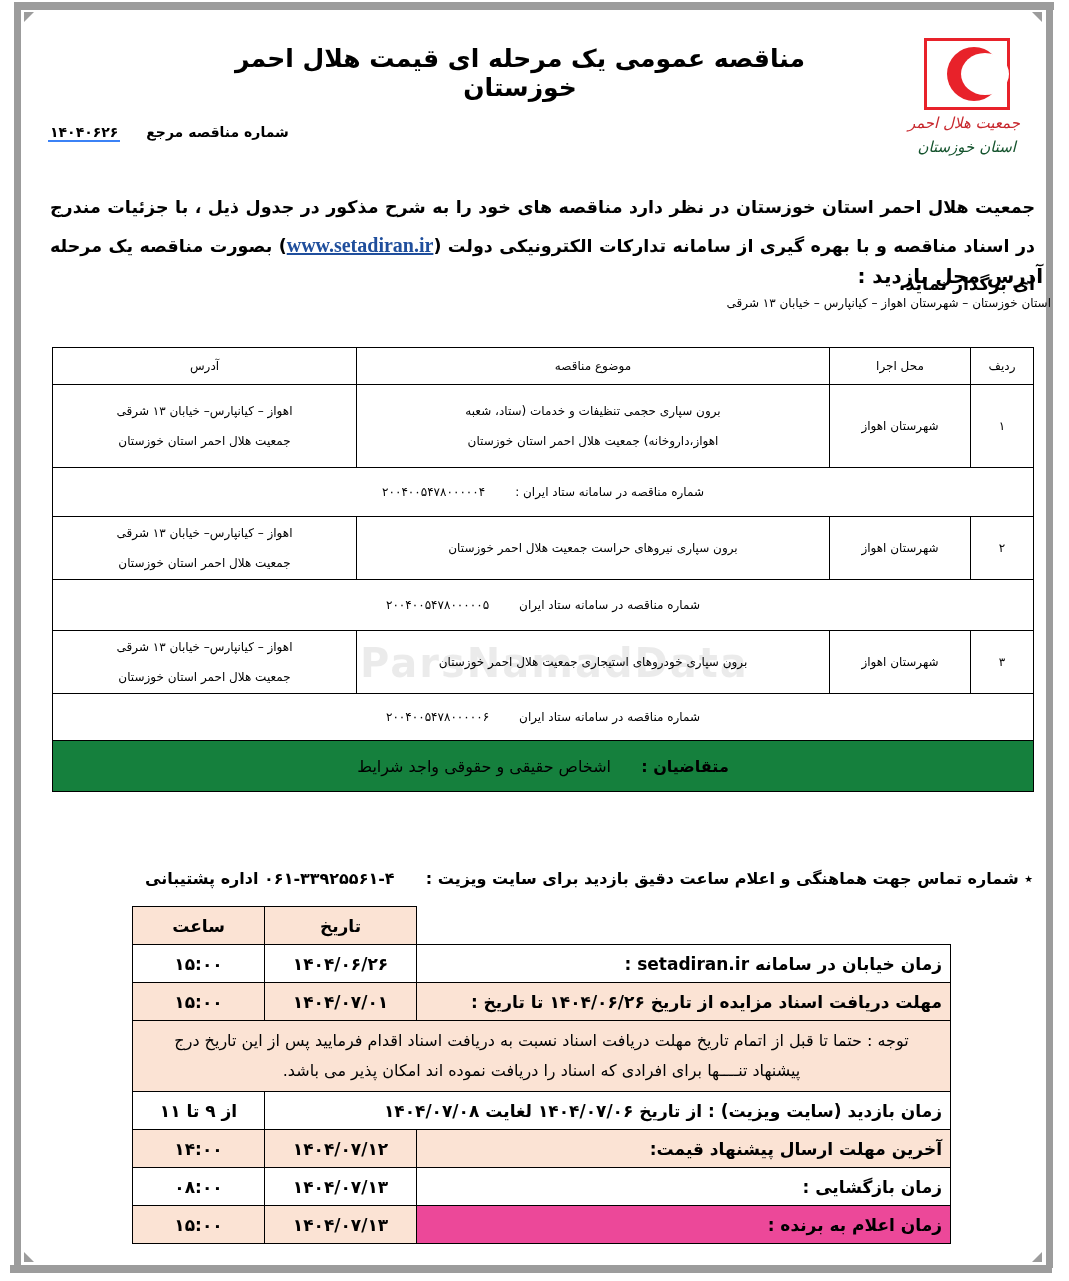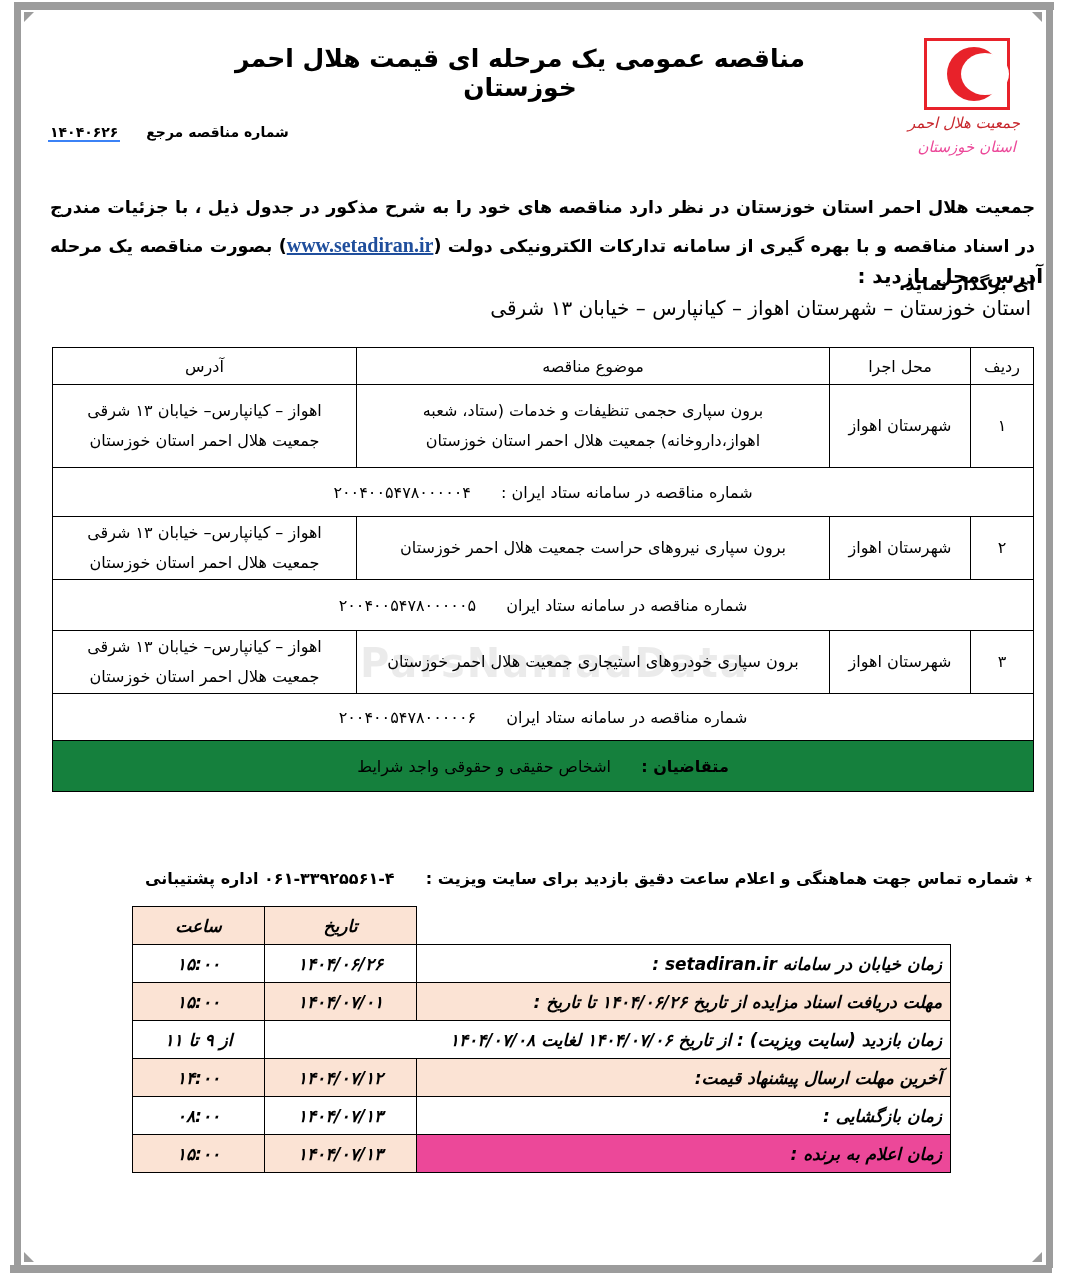--- a/index.html
+++ b/index.html
@@ -15,47 +15,47 @@
   .c-bl { left:24px; top:1252px; border-bottom:10px solid #9c9c9c; border-right:10px solid transparent; }
   .c-br { left:1032px; top:1252px; border-bottom:10px solid #9c9c9c; border-left:10px solid transparent; }
 
   .rtl { direction:rtl; }
 
   .logo { position:absolute; left:912px; top:34px; width:122px; height:130px; }
   .logo-box { position:absolute; left:12px; top:4px; width:86px; height:72px; border:3px solid #e8222a; box-sizing:border-box; background:#fff; }
   .logo-crescent { position:absolute; left:20px; top:6px; width:54px; height:54px; border-radius:50%; background:#e8222a; }
   .logo-crescent::after { content:""; position:absolute; left:14px; top:6px; width:48px; height:42px; border-radius:50%; background:#fff; }
   .logo-t1 { position:absolute; right:14px; top:80px; font-family:"DejaVu Serif", serif; font-style:italic; font-size:15px; color:#c8282e; white-space:nowrap; }
-  .logo-t2 { position:absolute; right:18px; top:104px; font-family:"DejaVu Serif", serif; font-style:italic; font-size:15px; color:#ec4899; white-space:nowrap; }
+  .logo-t2 { position:absolute; right:18px; top:104px; font-family:"DejaVu Serif", serif; font-style:italic; font-size:15px; color:#14532d; white-space:nowrap; }
 
   .title { position:absolute; left:230px; top:44px; width:580px; text-align:center; font-weight:bold; font-size:25px; font-family:"DejaVu Sans", sans-serif; }
   .ref { position:absolute; left:48px; top:124px; font-weight:bold; font-size:14px; white-space:nowrap; }
   .ref-num { border-bottom:2px solid #3b82f6; padding:0 2px; margin-right:21px; }
 
   .intro { position:absolute; left:50px; top:188px; width:985px; font-weight:bold; font-size:17.5px; line-height:38px; text-align:justify; text-align-last:right; }
   .intro a { color:#1f4e9c; text-decoration:underline; font-family:"Liberation Serif", serif; font-size:20px; }
   .addr-label { position:absolute; right:26px; top:264px; font-size:20px;font-weight:bold; }
-  .addr-value { position:absolute; right:38px; top:296px; font-size:20px; }
+  .addr-value { position:absolute; right:18px; top:296px; font-size:12px; }
 
   table.main { position:absolute; left:52px; top:347px; width:982px; border-collapse:collapse; direction:rtl; }
-  table.main td, table.main th { border:1.5px solid #000; text-align:center; font-size:16px; font-weight:normal; padding:0 6px; }
+  table.main td, table.main th { border:1.5px solid #000; text-align:center; font-size:12px; font-weight:normal; padding:0 6px; }
   table.main th { height:36px; }
   table.main .row td { height:82px; line-height:30px; }
   table.main .row2 td { height:62px; line-height:30px; }
   table.main .num td { height:48px; }
   table.main .num.tall td { height:50px; }
   table.main .num.mid td { height:46px; }
   table.main .applicants td { height:50px; background:#15803d; font-size:16px; }
   .bold-label { font-weight:bold; }
   .gap { display:inline-block; width:30px; }
 
   .contact { position:absolute; right:36px; top:869px; font-weight:bold; font-size:16px; white-space:nowrap; }
 
   table.sched { position:absolute; left:132px; top:906px; width:819px; border-collapse:collapse; direction:rtl; }
-  table.sched td { border:1.5px solid #000; font-weight:bold; font-size:17px; height:37px; padding:0 8px;font-style:italic; }
+  table.sched td { border:1.5px solid #000; font-weight:bold; font-size:17px; height:37px; padding:0 8px; }
   table.sched .peach td.c { background:#fbe3d4; }
   table.sched td.center { text-align:center; }
   table.sched td.label { text-align:right; }
   table.sched td.empty { border:none; border-bottom:1.5px solid #000; background:#fff; }
   table.sched .note td { background:#fbe3d4; font-weight:normal; font-size:16px; line-height:30px; text-align:center; height:70px; }
   .watermark { position:absolute; left:360px; top:640px; font-size:40px; font-weight:bold; color:rgba(0,0,0,0.08); letter-spacing:2px; pointer-events:none; }
 </style>
 </head>
 <body>
 
@@ -176,20 +176,26 @@
   <tr>
     <td class="label">زمان خیابان در سامانه  setadiran.ir :</td>
     <td class="center">۱۴۰۴/۰۶/۲۶</td>
     <td class="center">۱۵:۰۰</td>
   </tr>
   <tr class="peach">
     <td class="c label">مهلت دریافت اسناد مزایده از تاریخ ۱۴۰۴/۰۶/۲۶ تا تاریخ :</td>
     <td class="c center">۱۴۰۴/۰۷/۰۱</td>
     <td class="c center">۱۵:۰۰</td>
   </tr>
+  <tr class="note">
+    <td colspan="3">
+      <div>توجه : حتما تا قبل از اتمام تاریخ مهلت دریافت اسناد نسبت به دریافت اسناد اقدام فرمایید پس از این تاریخ درج</div>
+      <div>پیشنهاد تنــــها برای افرادی که اسناد را دریافت نموده اند امکان پذیر می باشد.</div>
+    </td>
+  </tr>
   <tr>
     <td colspan="2" class="label">زمان بازدید (سایت ویزیت) : از تاریخ ۱۴۰۴/۰۷/۰۶ لغایت ۱۴۰۴/۰۷/۰۸</td>
     <td class="center">از ۹ تا ۱۱</td>
   </tr>
   <tr class="peach">
     <td class="c label">آخرین مهلت ارسال پیشنهاد قیمت:</td>
     <td class="c center">۱۴۰۴/۰۷/۱۲</td>
     <td class="c center">۱۴:۰۰</td>
   </tr>
   <tr>

